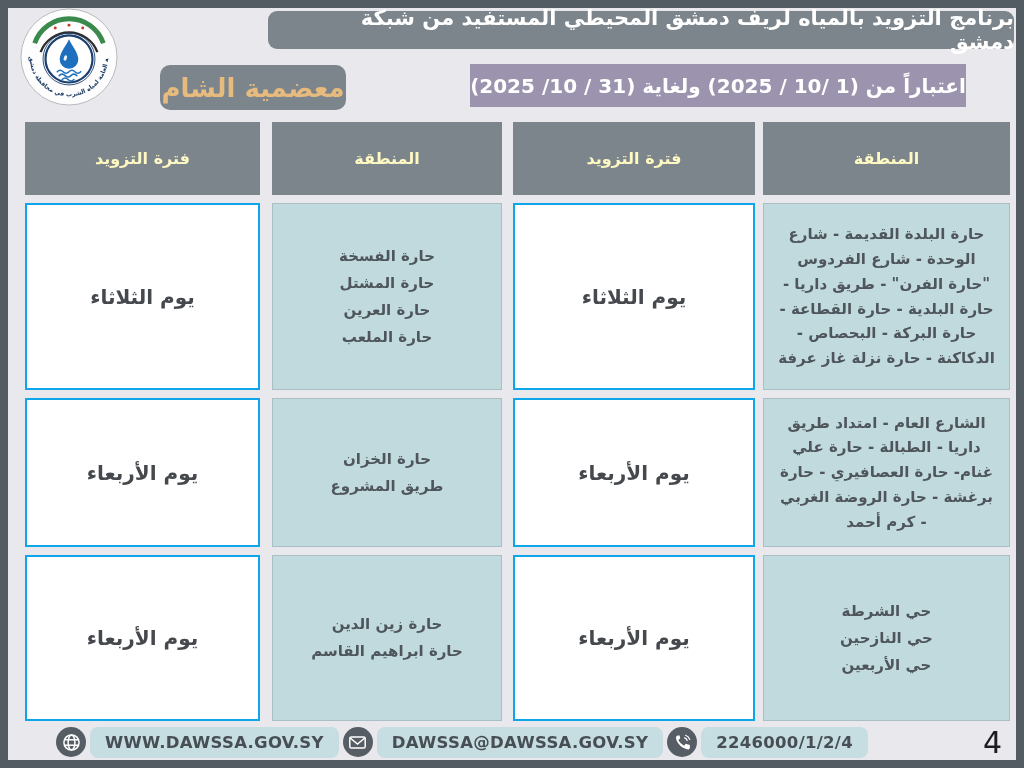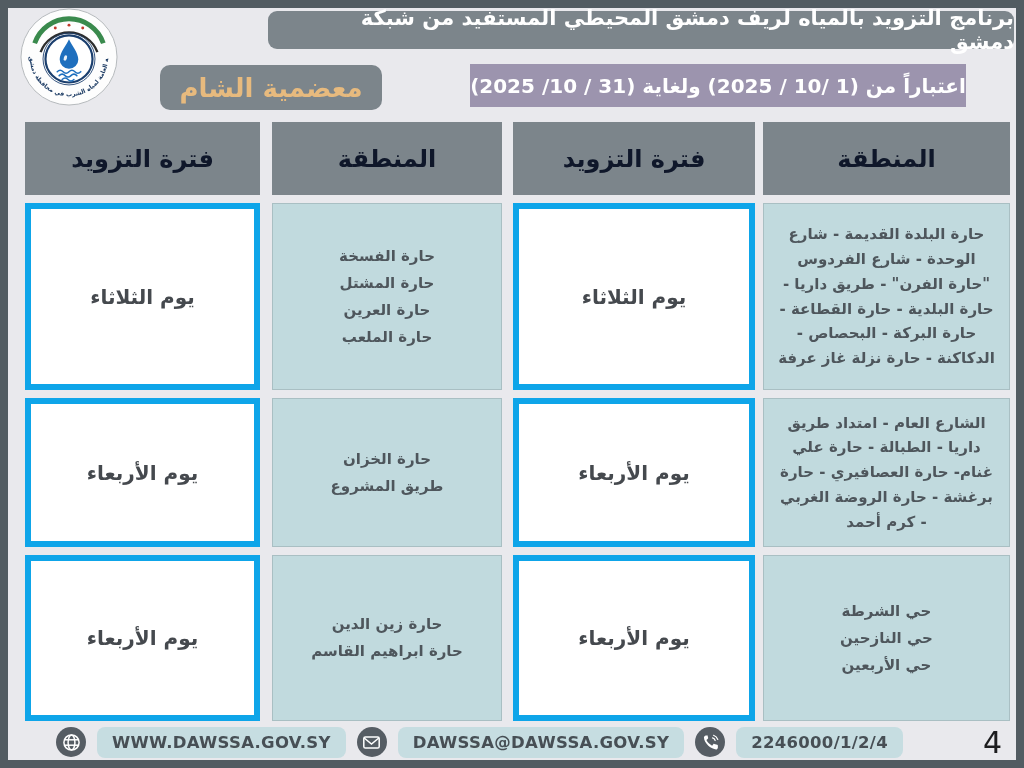--- a/index.html
+++ b/index.html
@@ -19,45 +19,45 @@
     display:flex; align-items:center; justify-content:center;
     font-size:21px; letter-spacing:-0.2px;padding-left:33px;
   }
   .subtitle-bar {
     position:absolute; left:462px; top:56px; width:496px; height:43px;
     background:#9c94ae; color:#fff;
     display:flex; align-items:center; justify-content:center;
     font-size:20px;
   }
   .badge {
-    position:absolute; left:152px; top:57px; width:222px; height:45px;
+    position:absolute; left:152px; top:57px; width:186px; height:45px;
     background:#7c858b; border-radius:10px; color:#e7ba7e;
     display:flex; align-items:center; justify-content:center;
     font-size:26px;
   }
 
   
   .wtable { position:absolute; top:114px; display:grid; direction:rtl; }
   .wtable-right { left:505px; grid-template-columns:247px 242px; column-gap:8px;
                   grid-template-rows:73px 187px 149px 166px; row-gap:8px; }
   .wtable-left  { left:17px;  grid-template-columns:230px 235px; column-gap:12px;
                   grid-template-rows:73px 187px 149px 166px; row-gap:8px; }
   .cell { display:flex; align-items:center; justify-content:center; text-align:center; }
-  .cell.head { background:#7c858b; color:#0f172a; font-size:24px; }
+  .cell.head { background:#7c858b; color:#fef9c3; font-size:16px; }
   .cell.region {
     background:#c1dade; border:1px solid #a9bfc3; color:#4e565c;
     font-size:15px; line-height:1.65; white-space:pre-line; padding:8px 13px;
   }
   .cell.region.lg { font-size:15px; line-height:1.8; }
-  .cell.period { background:#ffffff; border:6px solid #0ea5e9; color:#45494e; font-size:20px; }
+  .cell.period { background:#ffffff; border:2px solid #0ea5e9; color:#45494e; font-size:20px; }
 
   
   .footer {
     position:absolute; left:48px; bottom:-3px; height:42px;
-    display:flex; align-items:center; direction:ltr; gap:11px;
+    display:flex; align-items:center; direction:ltr; gap:4px;
   }
   .ficon {
     width:30px; height:30px; border-radius:50%; background:#565d64;
     display:flex; align-items:center; justify-content:center; flex:0 0 auto;
   }
   .pill {
     background:#c6dde1; border-radius:8px; padding:6px 15px;
     color:#474f55; font-size:16.5px; letter-spacing:0.3px; direction:ltr; white-space:nowrap;
   }
   .page-number { position:absolute; right:14px; bottom:0px; color:#1d1d1f; font-size:30px; font-weight:400; }

